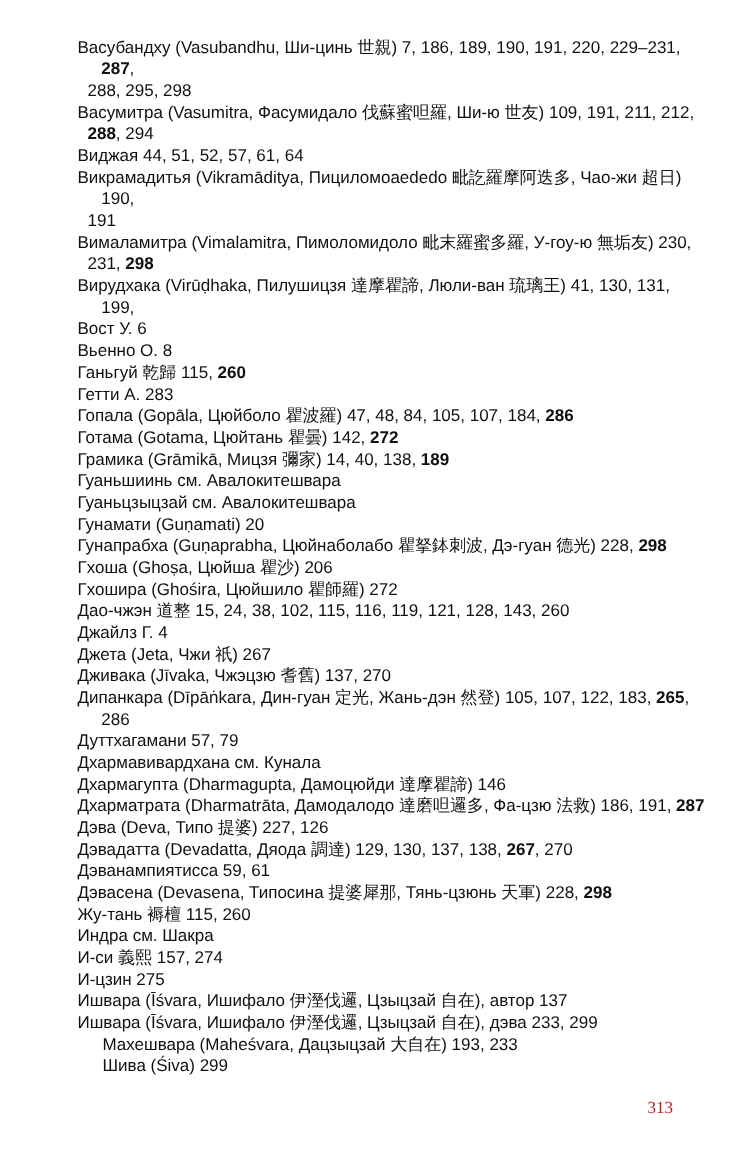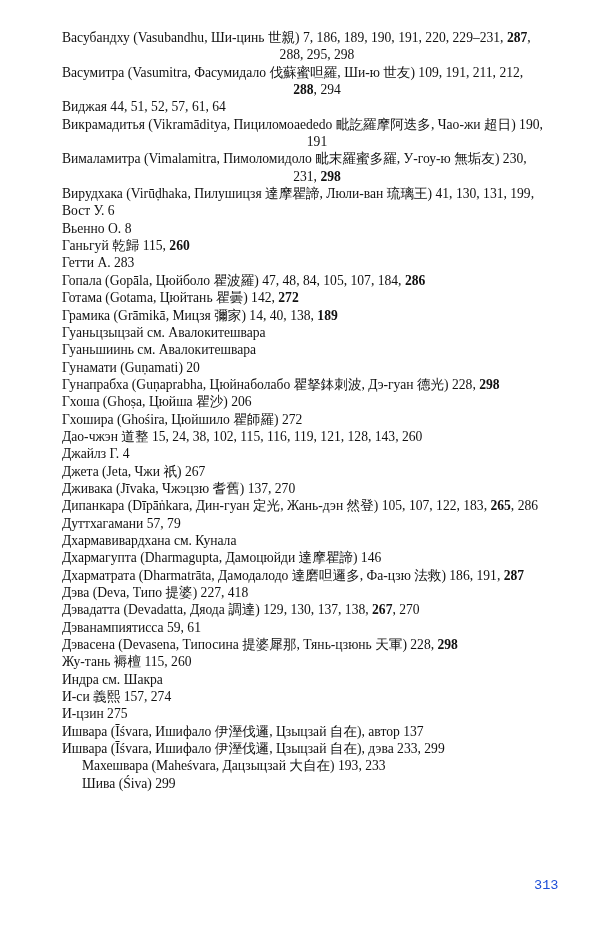--- a/index.html
+++ b/index.html
@@ -1,30 +1,30 @@
 <!DOCTYPE html>
 <html><head>
 <meta charset="utf-8">
 <style>
   html, body { margin: 0; padding: 0; background: #ffffff; }
   body { width: 600px; height: 931px; position: relative; overflow: hidden; }
   .page {
     position: absolute; left: 62px; top: 29px; width: 502px;
-    font-family: Liberation Serif, serif;
+    font-family: Liberation Sans, sans-serif;
     font-size: 13.6px; line-height: 17.35px; color: #111111;
   }
   .entry { margin: 0; padding-left: 19px; text-indent: -19px; white-space: normal; }
   .entry.sub { padding-left: 39px; }
   .ln { display: block; }
-  .ln.cont { padding-left: 8px; text-align: center; }
+  .ln.cont { padding-left: 8px; }
   b { font-weight: bold; }
   .page-number {
-    position: absolute; left: 534px; top: 878px;
-    font-family: Liberation Mono, monospace;
-    font-size: 13.6px; color: #1d4ed8;
+    position: absolute; left: 518px; top: 878px;
+    font-family: Liberation Serif, serif;
+    font-size: 13.6px; color: #b91c1c;
   }
 </style>
 </head>
 <body>
 
 <div class="page" id="page">
     <div class="entry">
       <span class="ln">Васубандху (Vasubandhu, Ши-цинь 世親) 7, 186, 189, 190, 191, 220, 229–231, <b>287</b>,</span>
       <span class="ln cont">288, 295, 298</span>
     </div>
@@ -61,24 +61,24 @@
     <div class="entry">
       <span class="ln">Гопала (Gopāla, Цюйболо 瞿波羅) 47, 48, 84, 105, 107, 184, <b>286</b></span>
     </div>
     <div class="entry">
       <span class="ln">Готама (Gotama, Цюйтань 瞿曇) 142, <b>272</b></span>
     </div>
     <div class="entry">
       <span class="ln">Грамика (Grāmikā, Мицзя 彌家) 14, 40, 138, <b>189</b></span>
     </div>
     <div class="entry">
-      <span class="ln">Гуаньцзыцзай см. Авалокитешвара</span>
+      <span class="ln">Гуаньшиинь см. Авалокитешвара</span>
     </div>
     <div class="entry">
-      <span class="ln">Гуаньшиинь см. Авалокитешвара</span>
+      <span class="ln">Гуаньцзыцзай см. Авалокитешвара</span>
     </div>
     <div class="entry">
       <span class="ln">Гунамати (Guṇamati) 20</span>
     </div>
     <div class="entry">
       <span class="ln">Гунапрабха (Guṇaprabha, Цюйнаболабо 瞿拏鉢刺波, Дэ-гуан 德光) 228, <b>298</b></span>
     </div>
     <div class="entry">
       <span class="ln">Гхоша (Ghoṣa, Цюйша 瞿沙) 206</span>
     </div>
@@ -106,21 +106,21 @@
     <div class="entry">
       <span class="ln">Дхармавивардхана см. Кунала</span>
     </div>
     <div class="entry">
       <span class="ln">Дхармагупта (Dharmagupta, Дамоцюйди 達摩瞿諦) 146</span>
     </div>
     <div class="entry">
       <span class="ln">Дхарматрата (Dharmatrāta, Дамодалодо 達磨呾邏多, Фа-цзю 法救) 186, 191, <b>287</b></span>
     </div>
     <div class="entry">
-      <span class="ln">Дэва (Deva, Типо 提婆) 227, 418</span>
+      <span class="ln">Дэва (Deva, Типо 提婆) 227, 126</span>
     </div>
     <div class="entry">
       <span class="ln">Дэвадатта (Devadatta, Дяода 調達) 129, 130, 137, 138, <b>267</b>, 270</span>
     </div>
     <div class="entry">
       <span class="ln">Дэванампиятисса 59, 61</span>
     </div>
     <div class="entry">
       <span class="ln">Дэвасена (Devasena, Типосина 提婆犀那, Тянь-цзюнь 天軍) 228, <b>298</b></span>
     </div>

